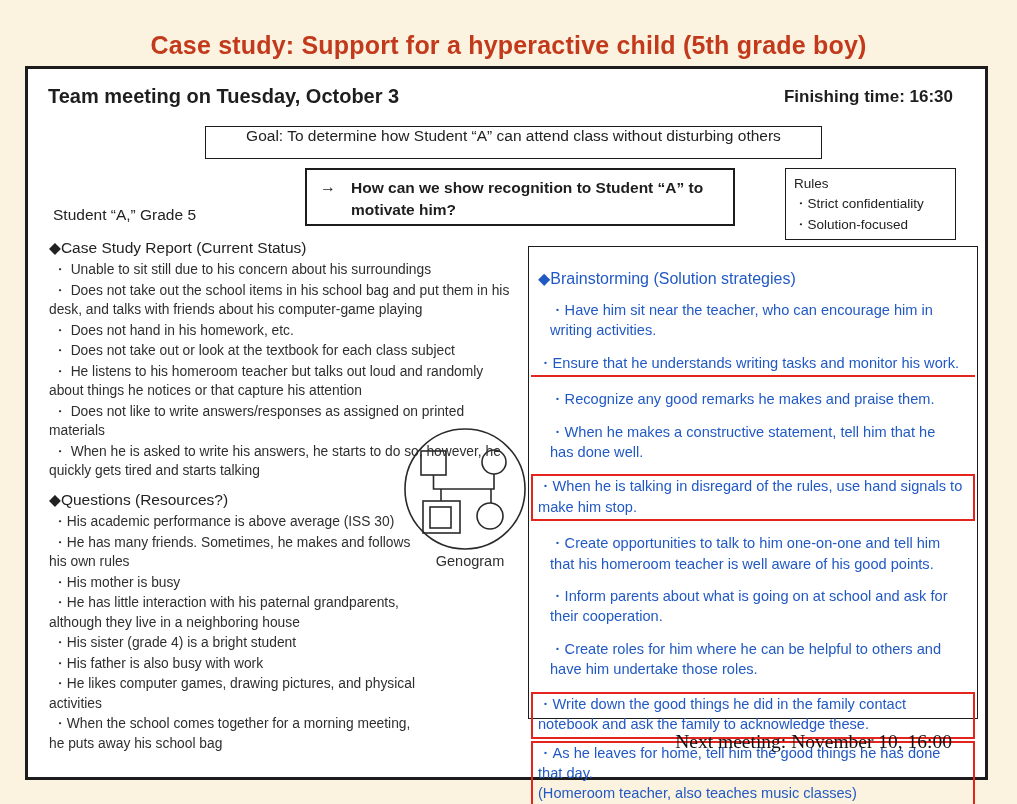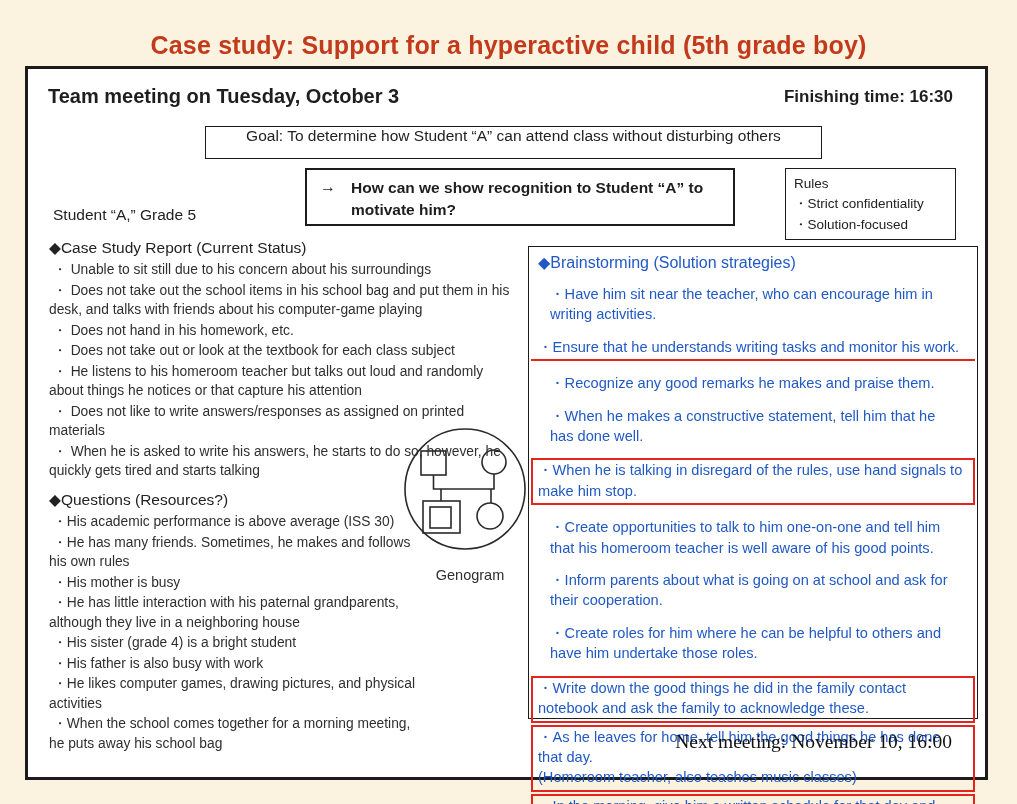--- a/index.html
+++ b/index.html
@@ -39,24 +39,24 @@
     border:1.5px solid var(--line); padding:5px 8px; font-size:13.5px; color:#222; line-height:1.5;
   }
   .student-label{position:absolute; left:25px; top:137px; font-size:15.5px; color:#222;}
   .section{position:absolute; color:var(--body);}
   .sec-heading{font-size:15.5px; color:#222; margin-bottom:3px;}
   .section p.bullet{font-size:13.8px; line-height:19.5px; text-indent:4px; margin:0 0 1px 0;}
   #case-report{left:21px; top:170px; width:462px;}
   #questions{left:21px; top:422px; width:372px;}
   .genogram{position:absolute; left:372px; top:356px; width:140px; text-align:center;}
   .genogram svg{display:block;}
-  .geno-label{font-size:14.5px; color:var(--body); margin-top:14px;}
+  .geno-label{font-size:14.5px; color:var(--body); margin-top:0;}
   .brainstorm{
     position:absolute; left:500px; top:177px; width:450px; height:473px;
-    border:1.5px solid var(--line); padding:4px 9px 6px 9px; color:var(--blue);
+    border:1.5px solid var(--line); padding:20px 9px 6px 9px; color:var(--blue);
   }
   .bs-heading{font-size:16px; margin:2px 0 4px 0;}
   .brainstorm p.bs-item{
     font-size:14.6px; line-height:20.4px; margin:12px; white-space:pre-line;
   }
   .brainstorm p.bs-item.underline{
     border-bottom:2.5px solid var(--red); margin:0 -7px 4px -7px; padding:0 7px 2px 7px;
   }
   .brainstorm p.bs-item.box{
     border:2px solid var(--red); margin:2px -7px 2px -7px; padding:0 5px 2px 5px;

